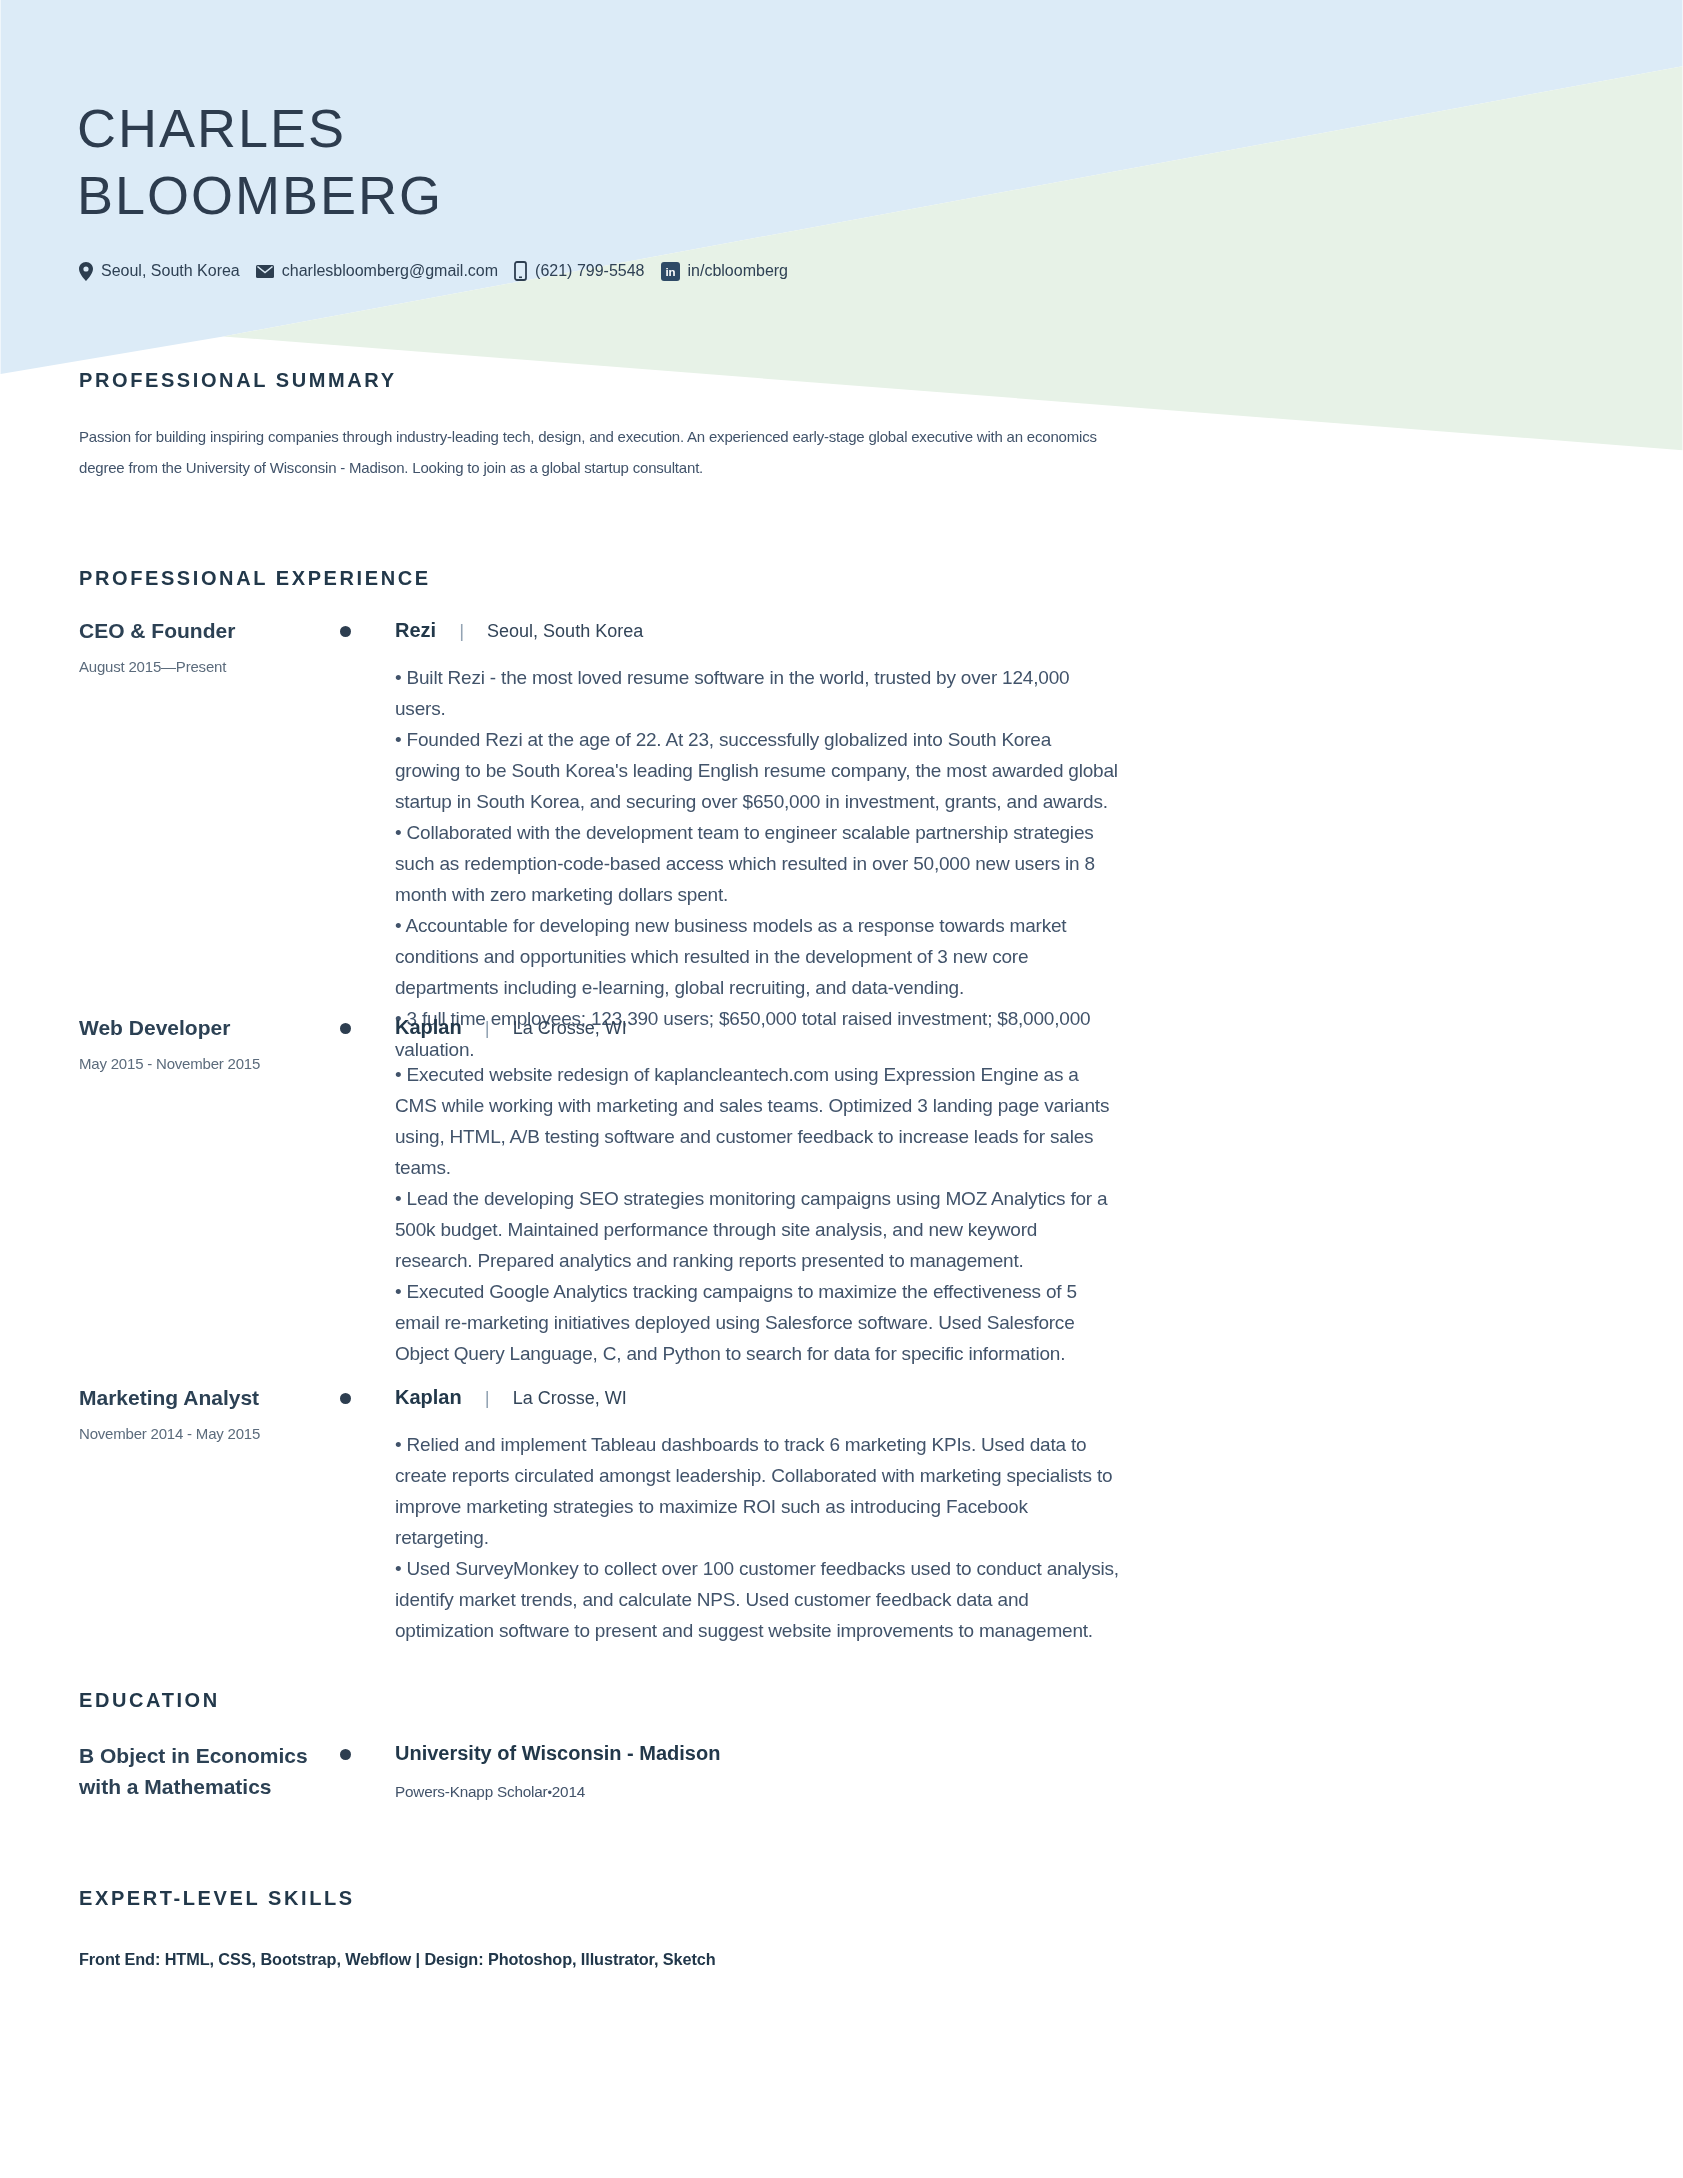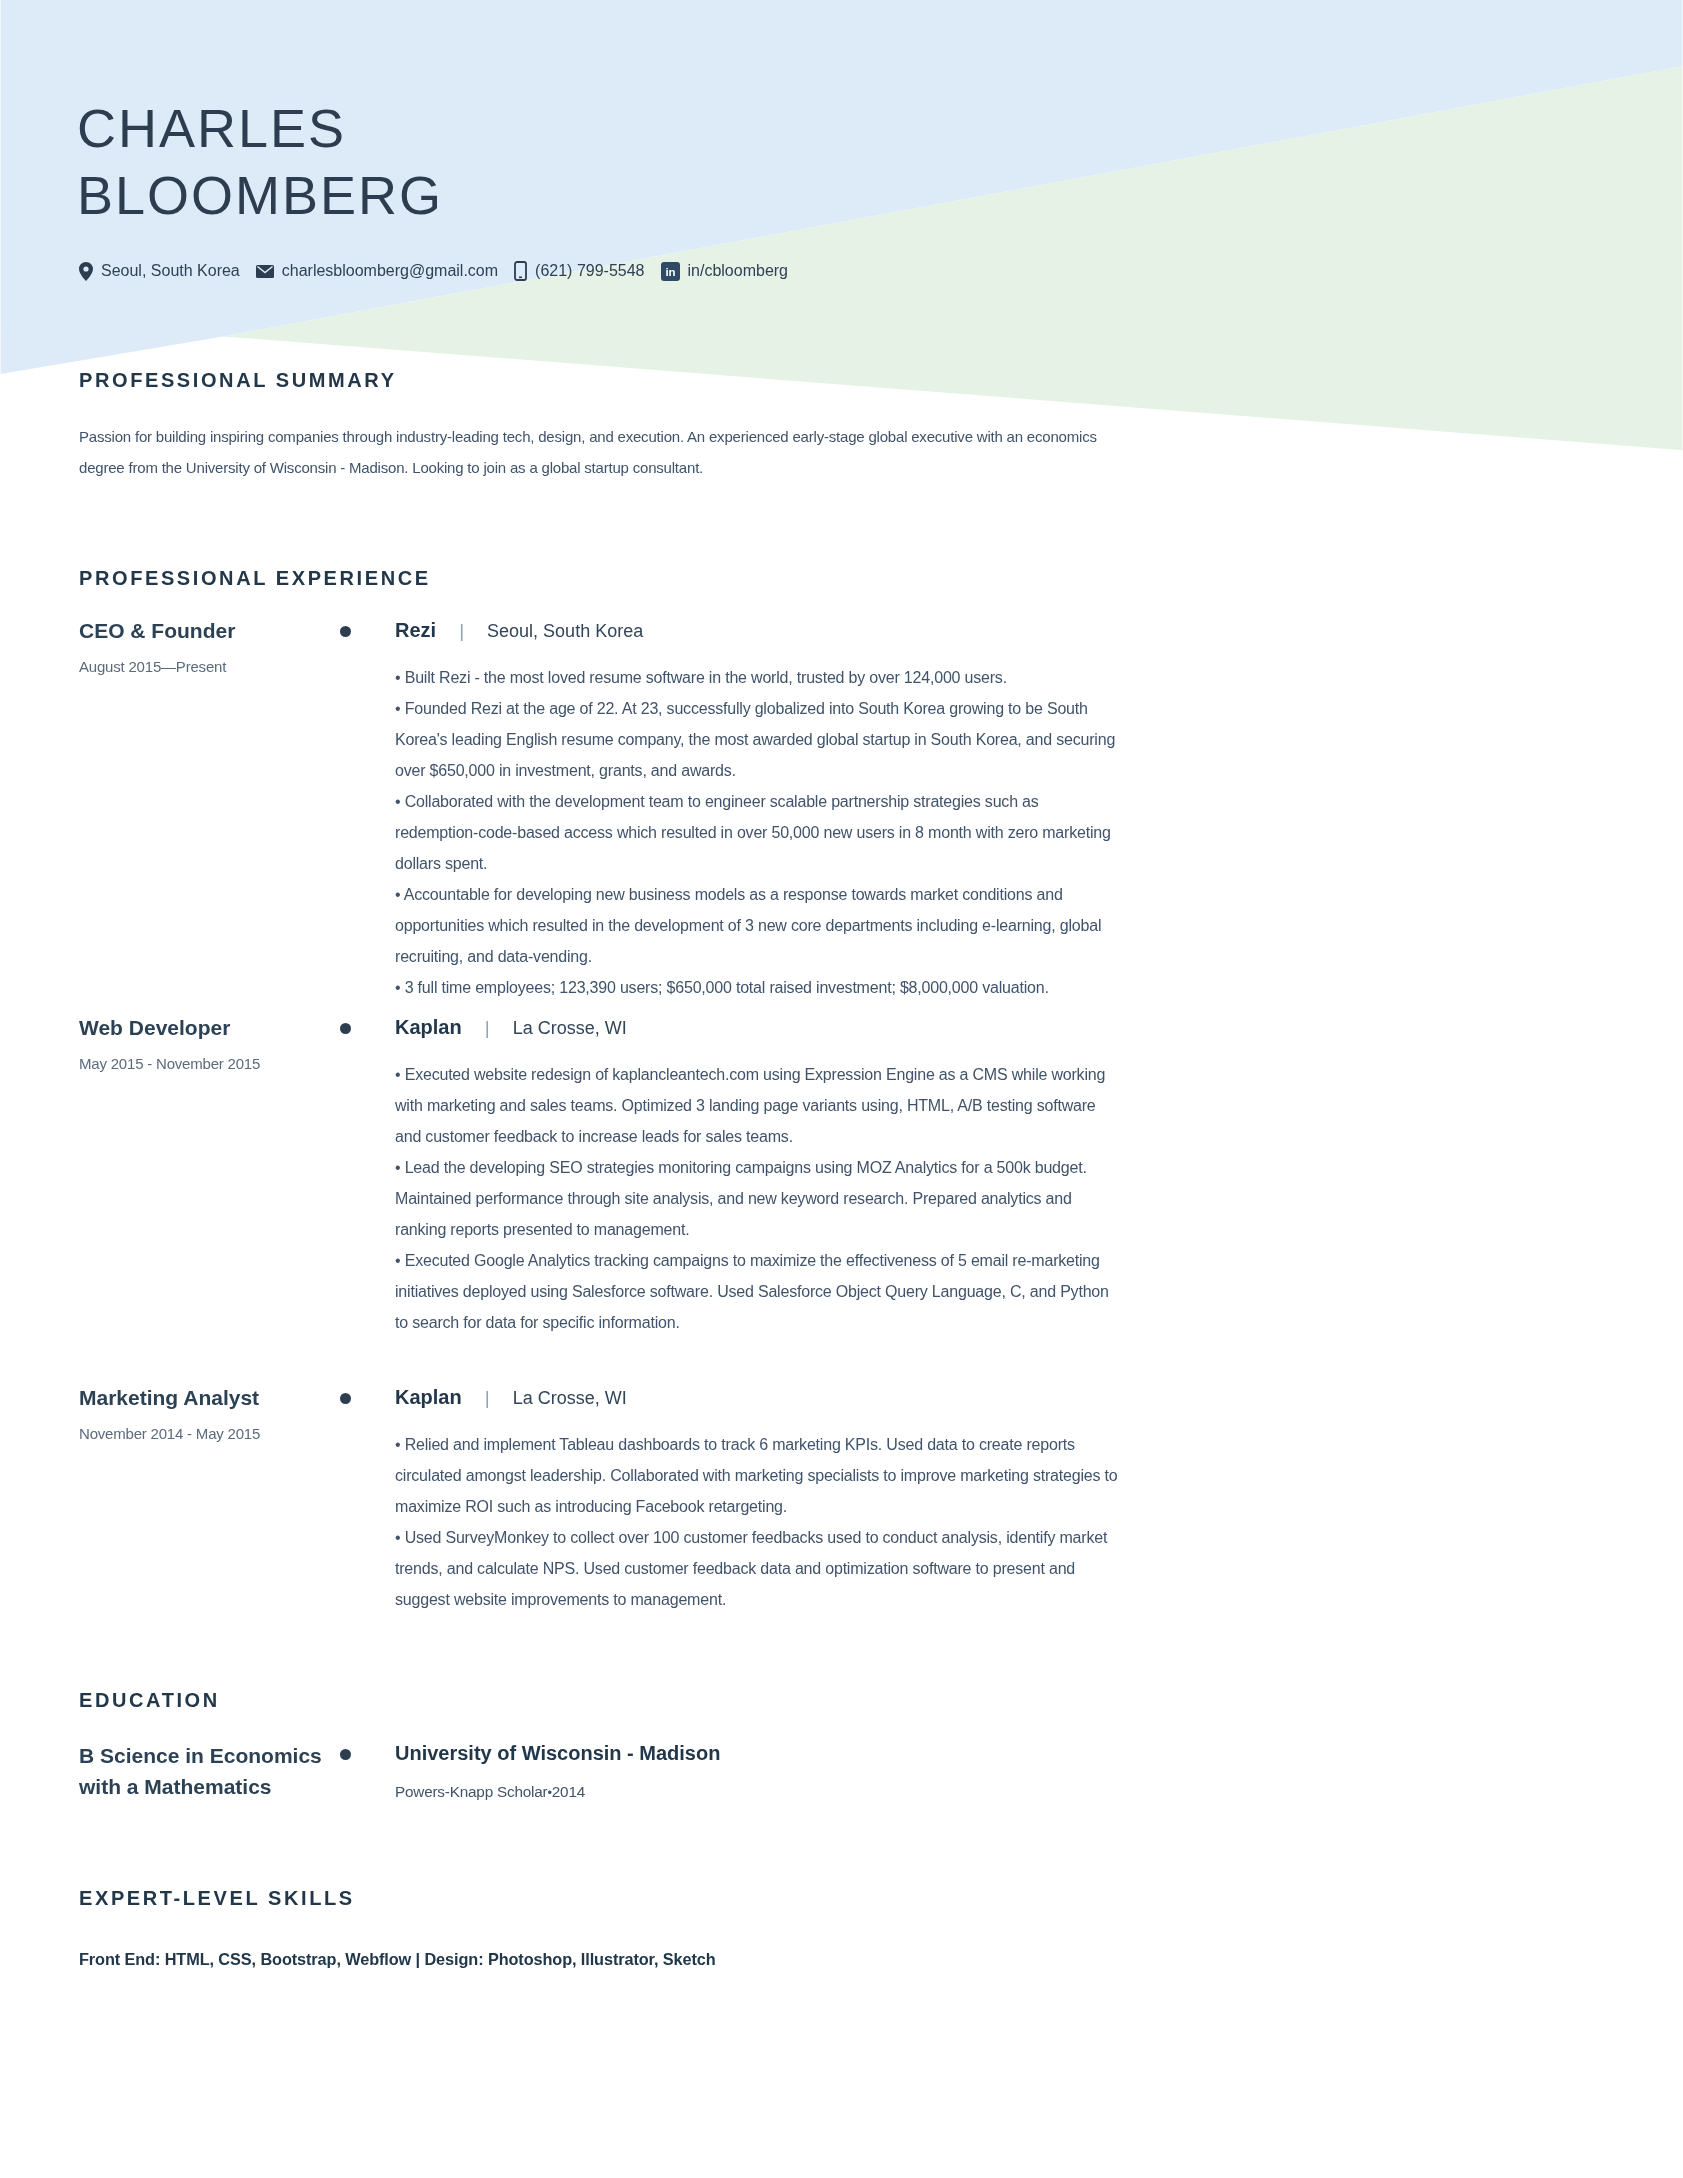--- a/index.html
+++ b/index.html
@@ -43,21 +43,21 @@
   .dates { margin-top:14px; font-size:15px; color:#5b6b7c; letter-spacing:-0.2px; }
   .dotcol { display:flex; justify-content:center; }
   .tl-dot { width:11px; height:11px; border-radius:50%; background:#2d3e50; margin-top:9px; }
   .rightcol { padding-left:32px; }
   .company-line { display:flex; align-items:baseline; gap:23px; line-height:27px; }
   .company { font-size:20px; font-weight:bold; color:#22384a; }
   .pipe-sep { color:#93a3b3; font-size:19px; font-weight:normal; }
   .loc { font-size:18px; color:#324458; }
   .bullets { margin-top:17px; }
   .bullet {
-    margin:0; font-size:16px; line-height:31px; letter-spacing:-0.2px; color:#41536a;
+    margin:0; font-size:19px; line-height:31px; letter-spacing:-0.2px; color:#41536a;
   }
   .bullet::before { content:"• "; }
 
   .degree { font-size:21px; font-weight:bold; color:#2c4154; line-height:31px; }
   .school { font-size:20px; font-weight:bold; color:#22384a; line-height:27px; }
   .honor-line {
     margin-top:16px; display:flex; align-items:baseline; 
     font-size:15.3px; color:#42536a; letter-spacing:-0.2px;
   }
   .honor-dot { font-size:13px; color:#42536a; }
@@ -182,21 +182,21 @@
         <p class="bullet">Used SurveyMonkey to collect over 100 customer feedbacks used to conduct analysis, identify market trends, and calculate NPS. Used customer feedback data and optimization software to present and suggest website improvements to management.</p>
       </div>
     </div>
   </div>
 
   <h2 class="section-heading abs" style="top:1689px;">EDUCATION</h2>
 
   <div class="entry" style="top:1740px;">
     <div class="leftcol">
       <div class="degree">
-        <div>B Science in Economics</div>
+        <div>B Object in Economics</div>
         <div>with a Mathematics</div>
       </div>
     </div>
     <div class="dotcol">
       <span class="tl-dot"></span>
     </div>
     <div class="rightcol">
       <div class="school">University of Wisconsin - Madison</div>
       <div class="honor-line">
         <span>Powers-Knapp Scholar</span>

